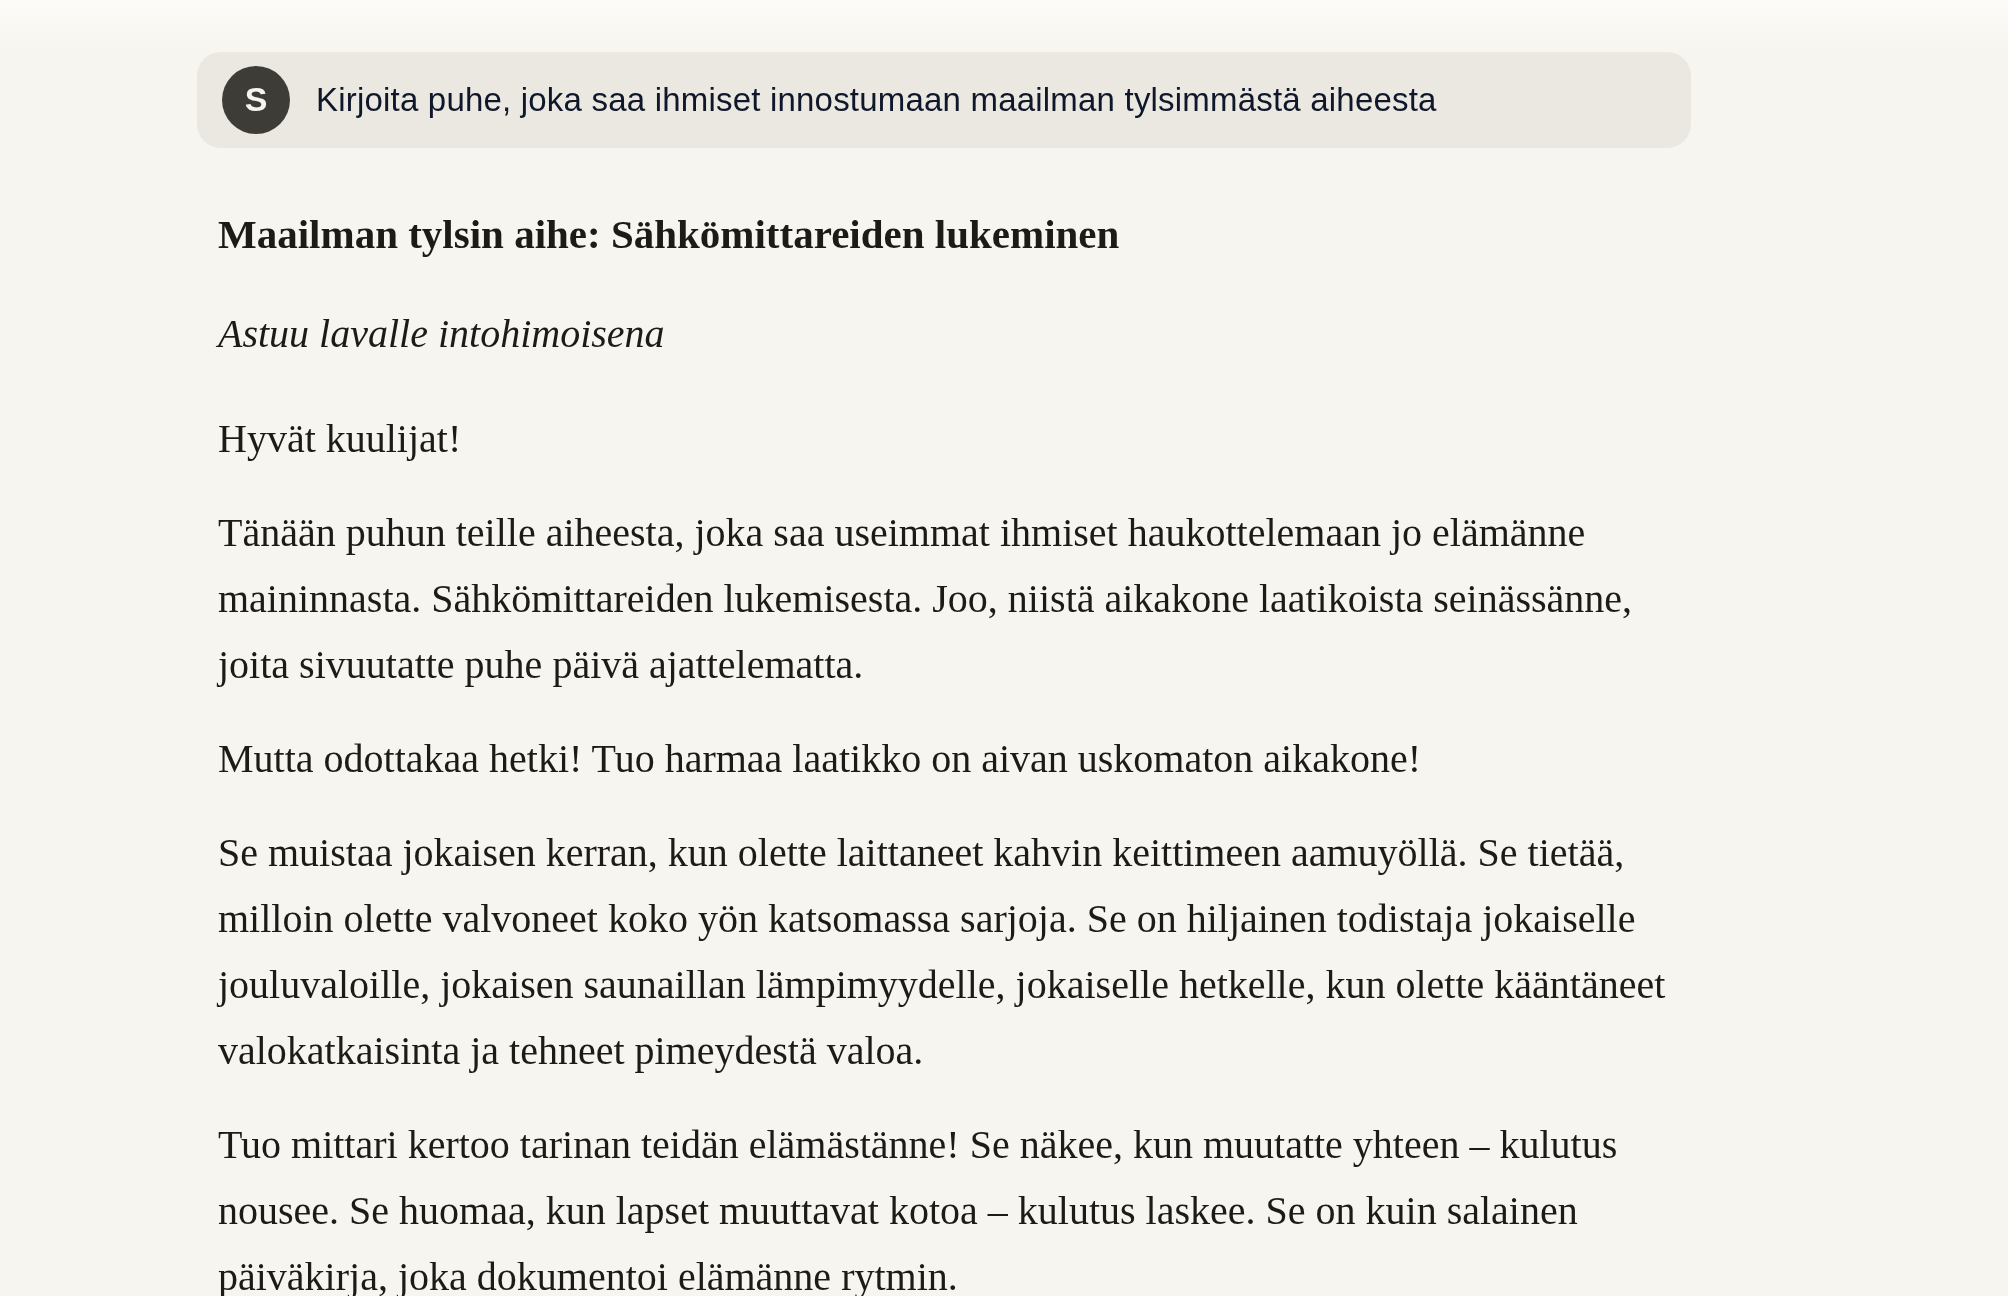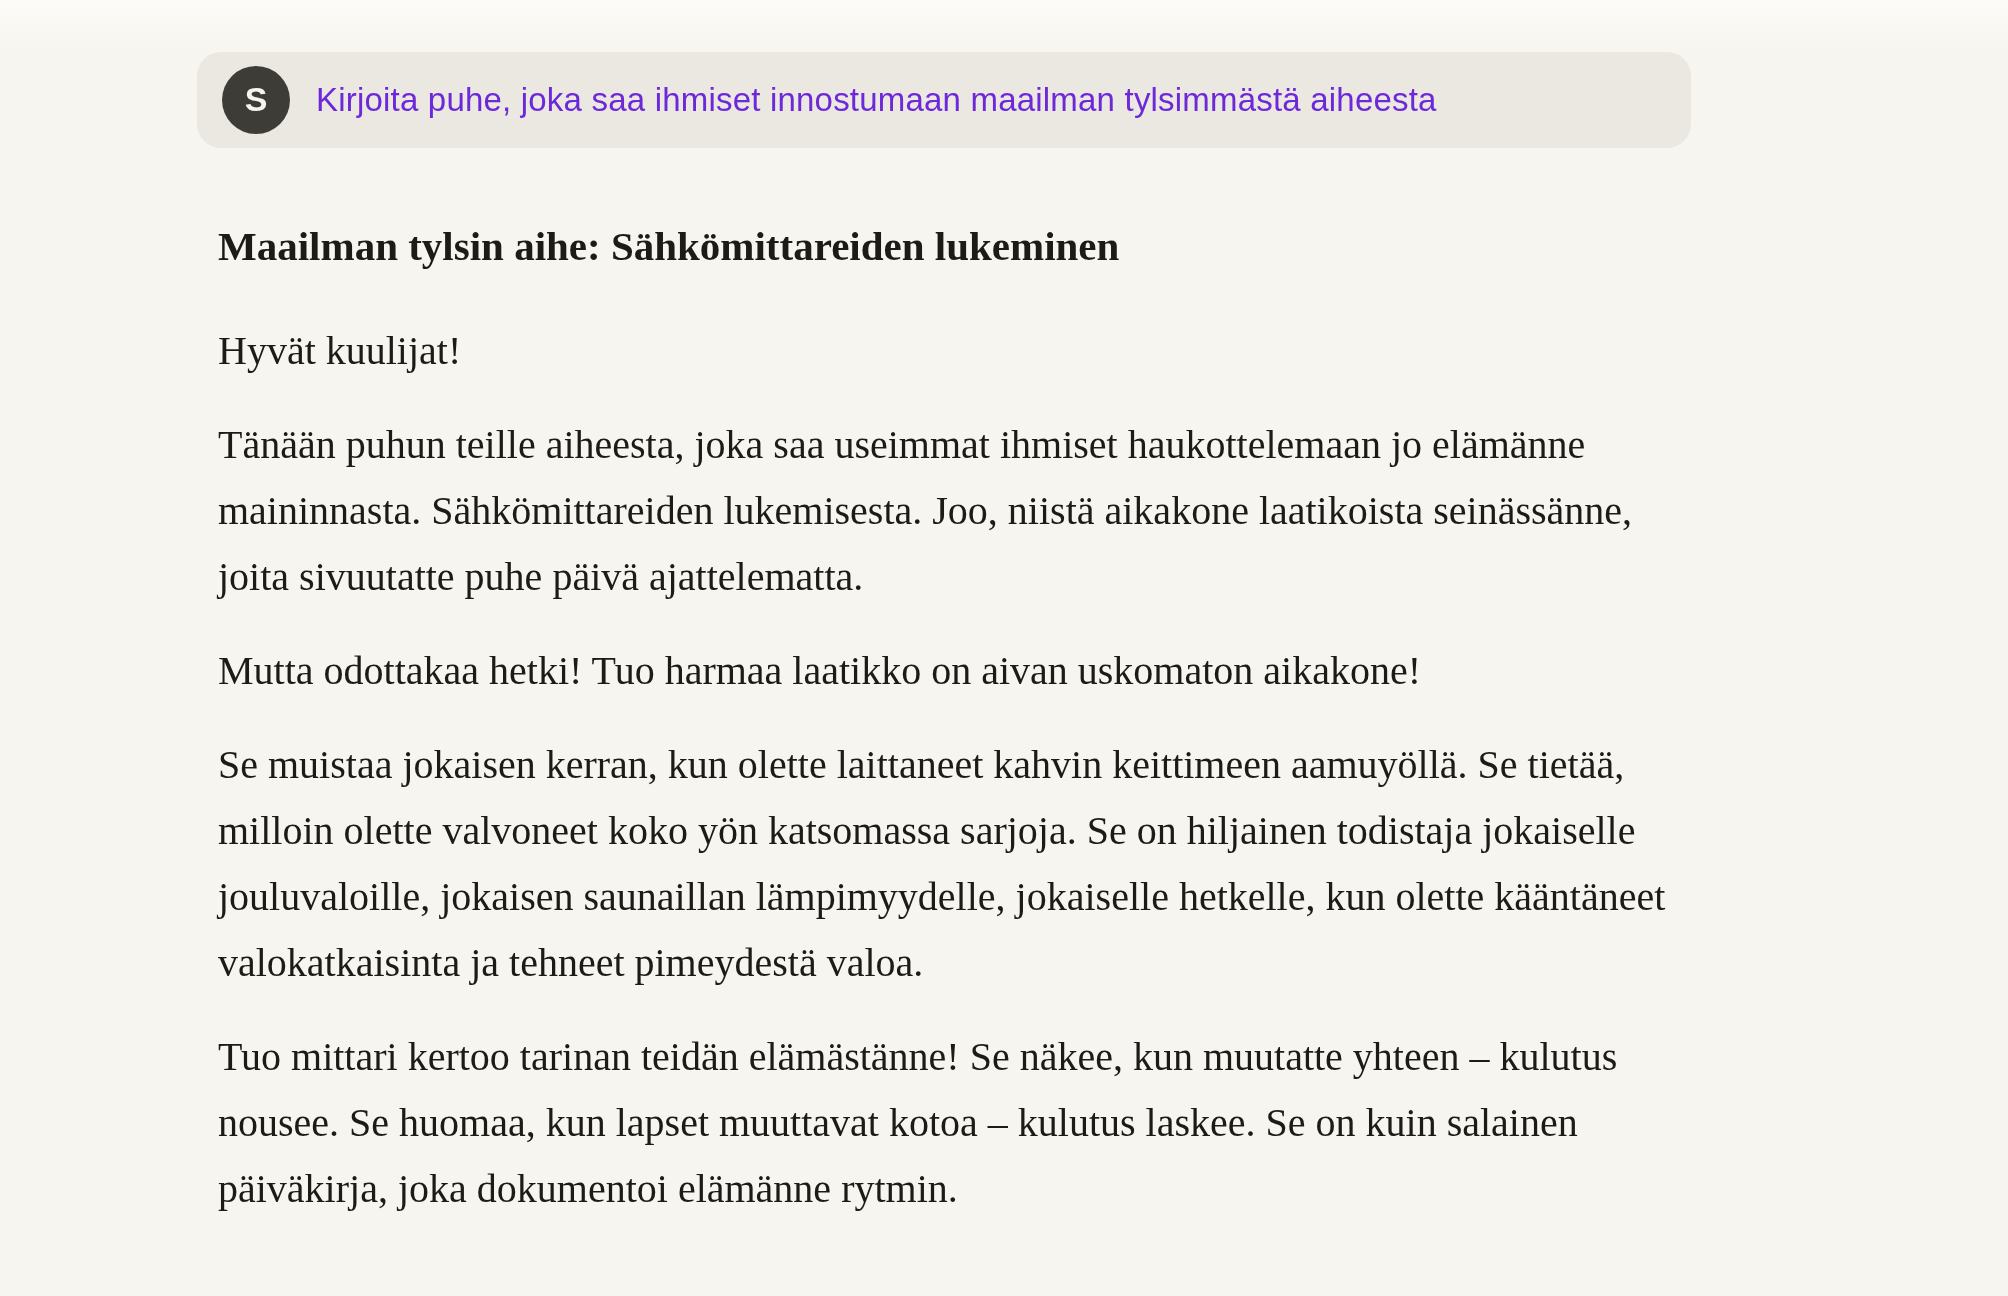--- a/index.html
+++ b/index.html
@@ -53,36 +53,36 @@
   }
   .avatar span {
     color: #f5f4ee;
     font-size: 34px;
     font-weight: 700;
     line-height: 1;
     transform: translateY(-1px);
   }
   .user-text {
     font-size: 33px;
-    color: #6d28d9;
+    color: #0f172a;
     white-space: nowrap;
     letter-spacing: 0.2px;
   }
 
   
   .response {
     position: absolute;
     left: 218px;
     top: 206px;
     width: 1700px;
     font-family: "Liberation Serif", serif;
     color: #1d1b16;
   }
   .response h2 {
-    margin: 12px 0 44px 0;
+    margin: 0 0 44px 0;
     font-size: 41px;
     line-height: 56px;
     font-weight: 700;
     white-space: nowrap;
   }
   .stage {
     margin: 0 0 44px 0;
     font-size: 40px;
     line-height: 56px;
     font-style: italic;
@@ -105,20 +105,21 @@
 
   <div class="user-bubble">
     <div class="avatar">
       <span>S</span>
     </div>
     <div class="user-text">Kirjoita puhe, joka saa ihmiset innostumaan maailman tylsimmästä aiheesta</div>
   </div>
 
   <div class="response">
     <h2>Maailman tylsin aihe: Sähkömittareiden lukeminen</h2>
+    <p class="stage">Astuu lavalle intohimoisena</p>
     <div id="paragraphs">
         <div class="paragraph">
           <div class="line">Hyvät kuulijat!</div>
         </div>
         <div class="paragraph">
           <div class="line">Tänään puhun teille aiheesta, joka saa useimmat ihmiset haukottelemaan jo elämänne</div>
           <div class="line">maininnasta. Sähkömittareiden lukemisesta. Joo, niistä aikakone laatikoista seinässänne,</div>
           <div class="line">joita sivuutatte puhe päivä ajattelematta.</div>
         </div>
         <div class="paragraph">

